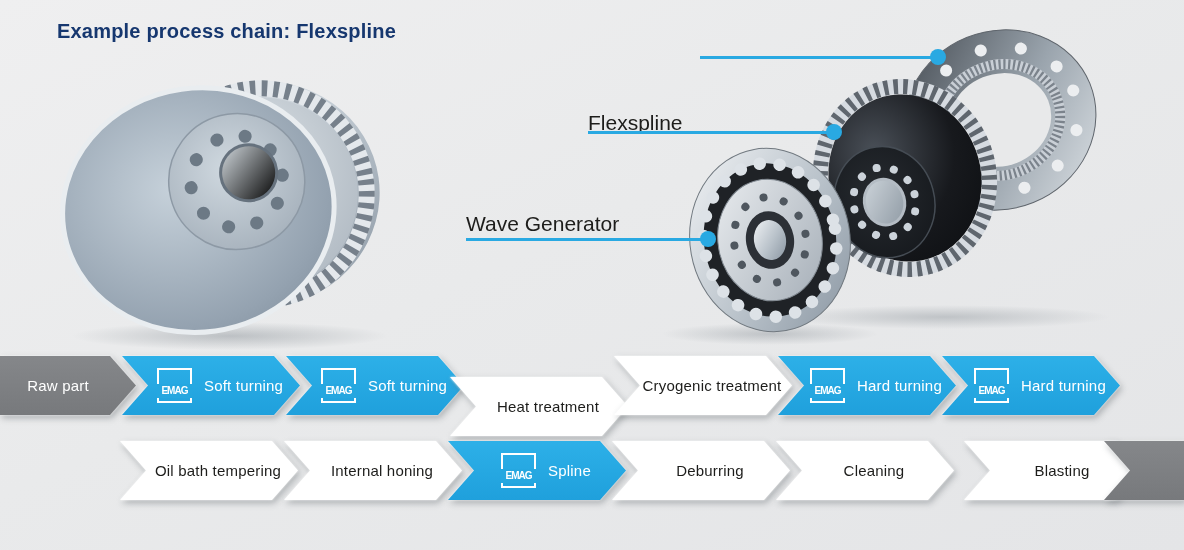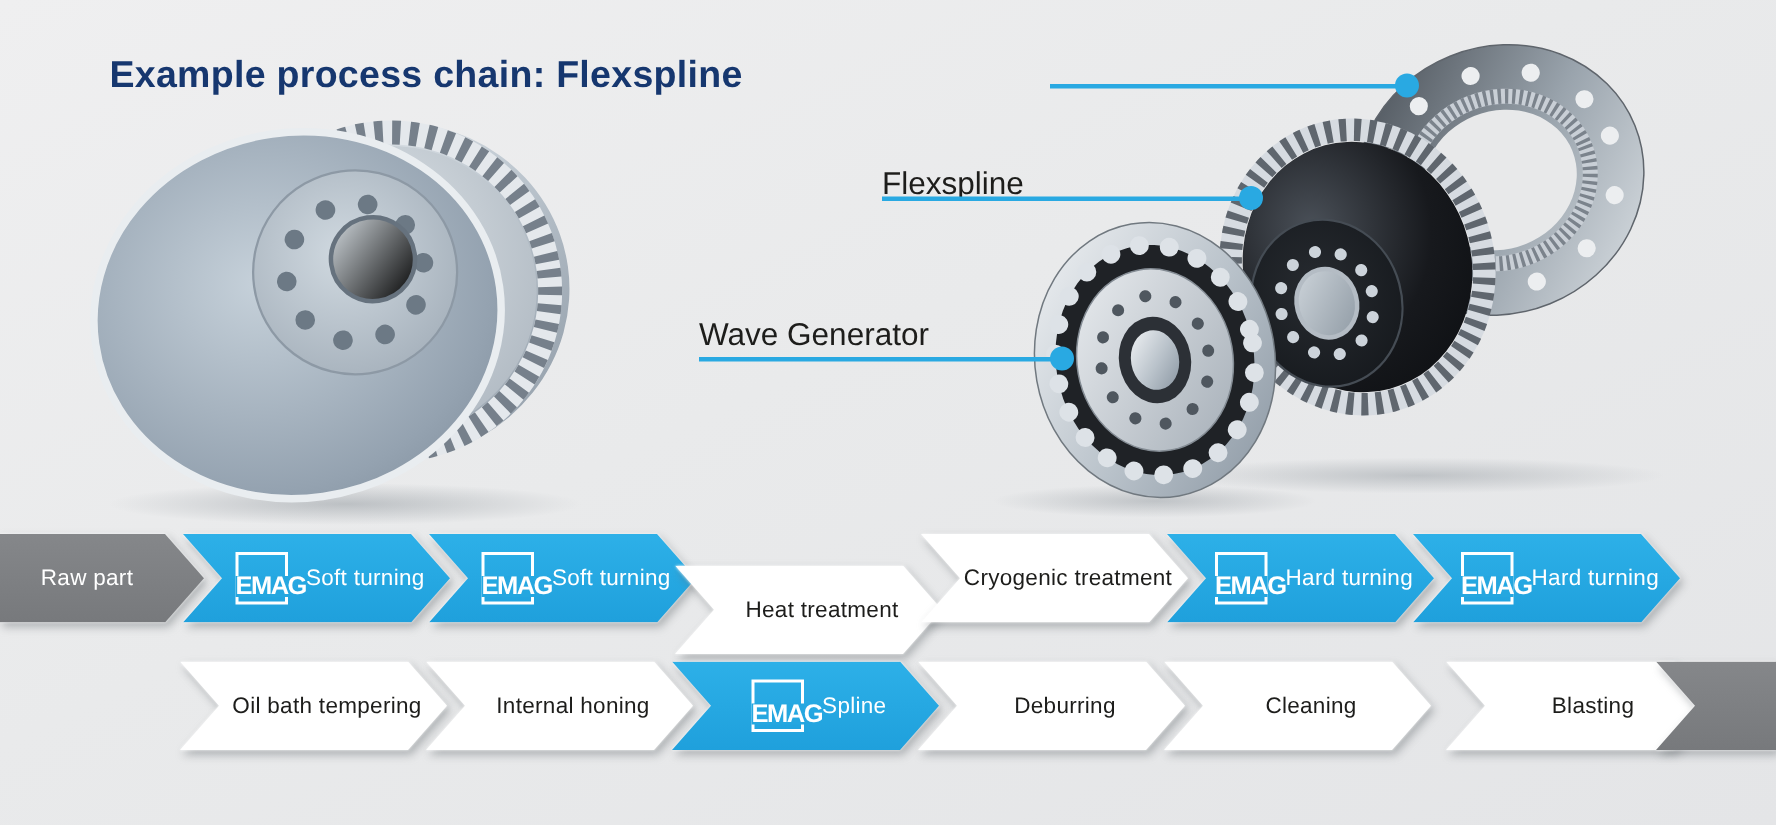--- a/index.html
+++ b/index.html
@@ -1,21 +1,21 @@
 <!DOCTYPE html>
 <html><head>
 <meta charset="utf-8">
 <style>
   html,body{margin:0;padding:0;}
   body{font-family:"Liberation Sans",sans-serif;}
   .stage{position:relative;width:1184px;height:550px;overflow:hidden;
          background:linear-gradient(155deg,#efeff0 0%,#e9eaeb 45%,#e4e5e7 100%);}
   
-  .page-title{position:absolute;left:57px;top:20px;margin:16px;
-              font-size:25px;font-weight:bold;letter-spacing:.2px;color:#16376f;}
+  .page-title{position:absolute;left:57px;top:20px;margin:0;
+              font-size:20px;font-weight:bold;letter-spacing:.2px;color:#16376f;}
   
   .callout-label{position:absolute;font-size:21px;color:#1d1d1b;white-space:nowrap;}
   .callout-line{position:absolute;height:3px;background:#29a9e2;}
   .callout-dot{position:absolute;width:16px;height:16px;border-radius:50%;background:#29a9e2;}
   
   .part-svg{position:absolute;}
   
   .arrow{position:absolute;height:59px;
          filter:drop-shadow(0 0 1px rgba(255,255,255,.9)) drop-shadow(2px 3px 3px rgba(105,110,116,.45));}
   .arrow-shape{width:100%;height:100%;box-sizing:border-box;
@@ -29,21 +29,21 @@
   .arrow.white .arrow-shape{background:#ffffff;}
   .arrow.gray .arrow-shape{background:linear-gradient(180deg,#85878a 0%,#77797c 100%);}
   .arrow-label{font-size:15px;white-space:nowrap;letter-spacing:.2px;}
   .arrow.blue .arrow-label,.arrow.gray .arrow-label{color:#ffffff;}
   .arrow.white .arrow-label{color:#1d1d1b;}
   
   .emag-badge{position:relative;flex:0 0 auto;width:35px;height:35px;
               border:2px solid #ffffff;box-sizing:border-box;}
   .emag-word{position:absolute;left:-2px;right:-2px;bottom:3px;
              background:#25a7e0;color:#fff;text-align:center;
-             font-size:17px;font-weight:bold;letter-spacing:-1px;line-height:14px;}
+             font-size:10px;font-weight:bold;letter-spacing:-1px;line-height:14px;}
 </style>
 </head>
 <body>
 
 <div class="stage">
 
   <h1 class="page-title">Example process chain: Flexspline</h1>
 
   <svg class="part-svg" style="left:55px;top:55px;" width="350" height="300" viewBox="0 0 350 300">
     <defs>

